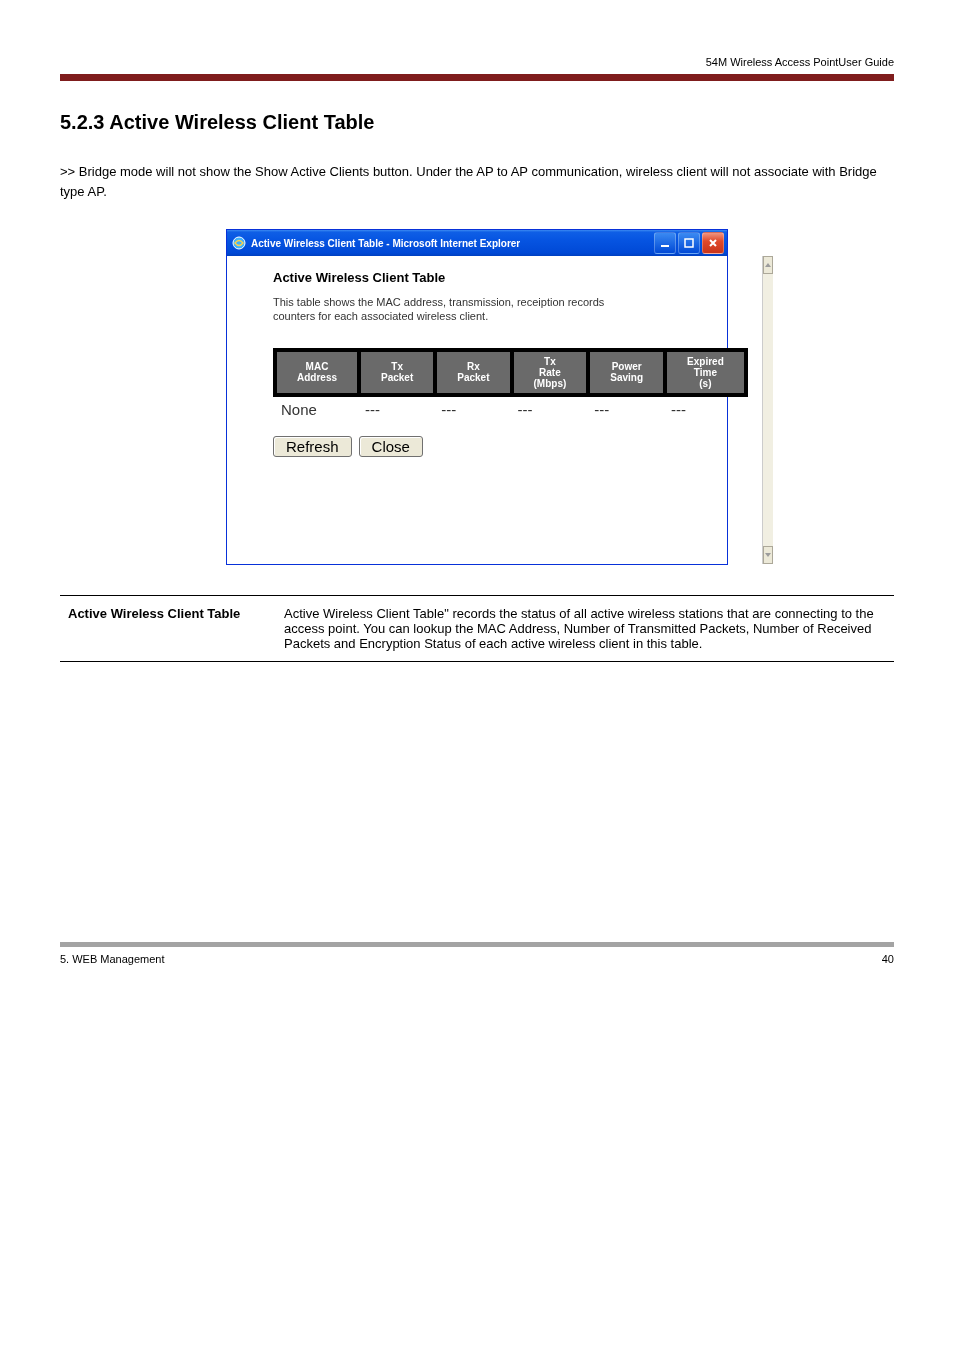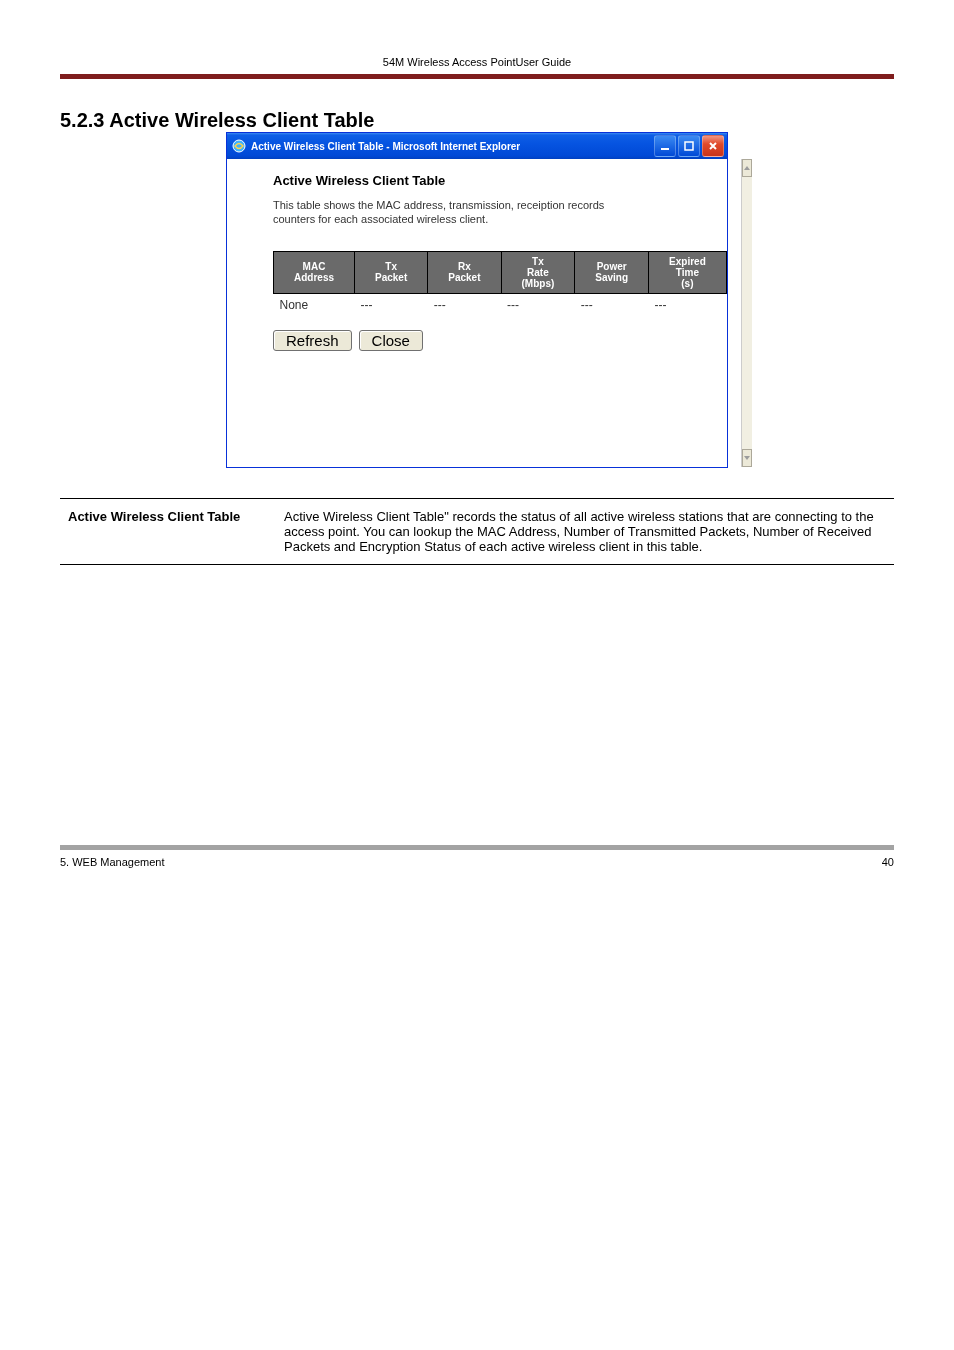--- a/index.html
+++ b/index.html
@@ -5,23 +5,23 @@
   body {
     margin: 0;
     background: #fff;
     font-family: Arial, sans-serif;
     width: 954px;
   }
   .page {
     padding: 56px 60px 40px 60px;
   }
   .header-bar {
-    border-bottom: 5px solid #7f1d1d;
-    display: flex;
-    justify-content: center;
+    border-bottom: 7px solid #7f1d1d;
+    display: flex;
+    justify-content: flex-end;
     font-size: 11px;
     padding-bottom: 6px;
     height: 12px;
   }
   .section-number {
     font-size: 20px;
     font-weight: bold;
     margin-top: 30px;
   }
   .bridge-note {
@@ -130,28 +130,28 @@
   table.client-table {
     border-collapse: collapse;
     font-size: 10px;
     width: 390px;
   }
   table.client-table th {
     background: #6a6a6a;
     color: #fff;
     font-weight: bold;
     padding: 4px 20px;
-    border: 1px solid #000000;
+    border: 4px solid #000000;
     text-align: center;
     line-height: 1.1;
   }
   table.client-table td {
     padding: 4px 6px;
     color: #333;
-    font-size: 12px;
+    font-size: 15px;
   }
   .btn-row {
     margin-top: 14px;
   }
   .xp-btn {
     font-family: Tahoma, Arial, sans-serif;
     font-size: 15px;
     padding: 1px 12px;
     background: #ece9d8;
     border: 1px solid #707070;
@@ -188,20 +188,21 @@
 </head>
 <body>
 
 <div class="page">
   <div class="header-bar">
     <span>54M Wireless Access Point</span>
     <span>User Guide</span>
   </div>
 
   <div class="section-number">5.2.3 Active Wireless Client Table</div>
+  <div class="bridge-note">&gt;&gt; Bridge mode will not show the Show Active Clients button. Under the AP to AP communication, wireless client will not associate with Bridge type AP.</div>
 
   <div class="window">
     <div class="titlebar">
       <span class="ie-icon">
         <svg width="14" height="14" viewBox="0 0 14 14">
             <circle cx="7" cy="7" r="6" fill="#3db2ff" stroke="#fff" stroke-width="1"></circle>
             <path d="M3 7 Q7 2 11 7 Q7 12 3 7 Z" fill="none" stroke="#ffd24a" stroke-width="1.4"></path>
           </svg>
       </span>
       <span class="title">Active Wireless Client Table - Microsoft Internet Explorer</span>

